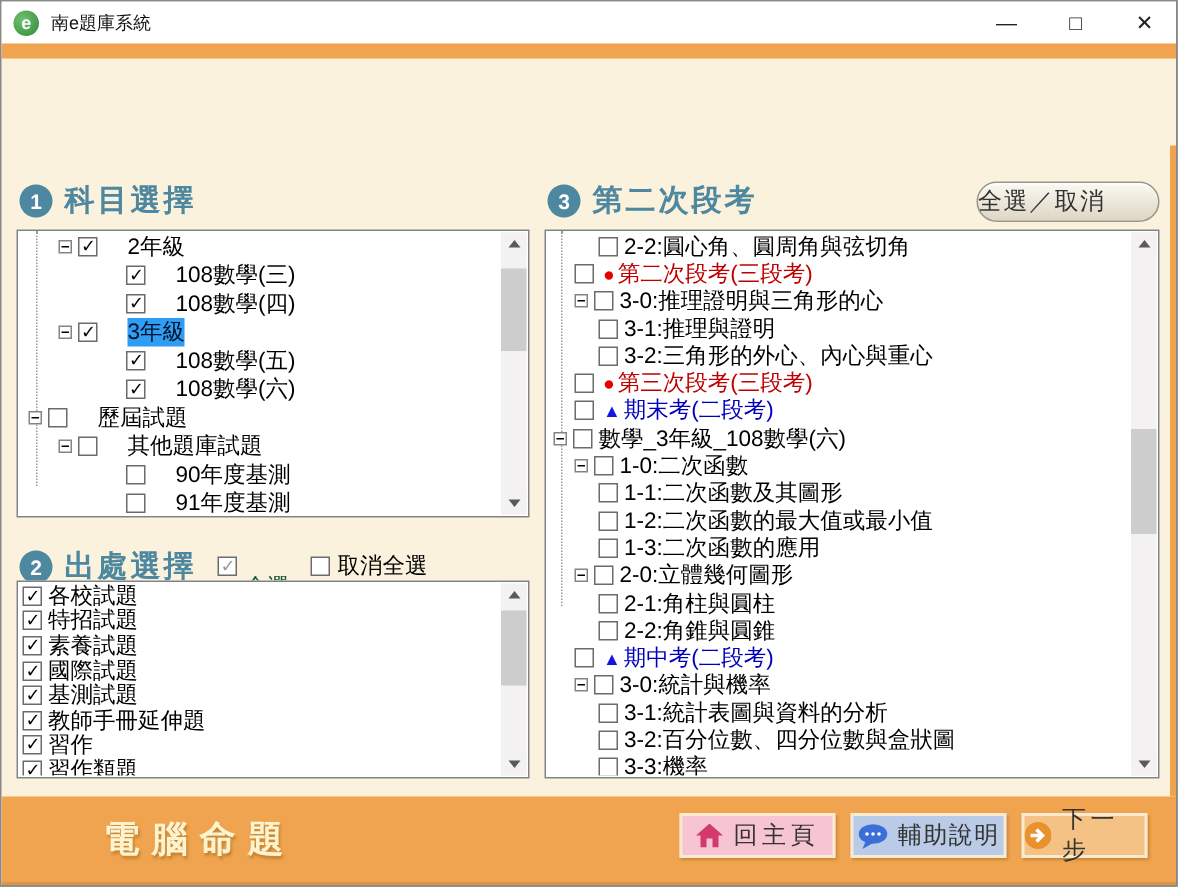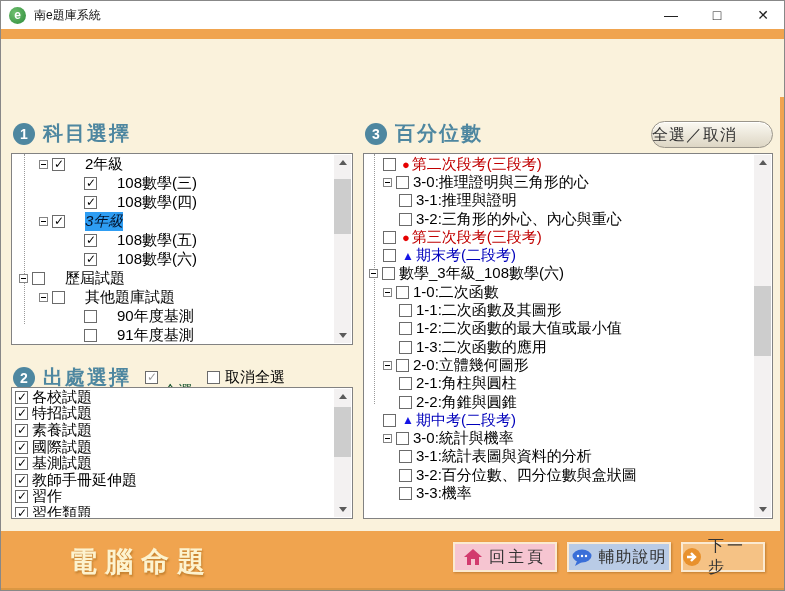--- a/index.html
+++ b/index.html
@@ -65,21 +65,21 @@
   .src-opt .lbl.dis { color:#14532d;margin-top:28px; }
 
   
   .pill { position:absolute; width:122px; height:27px; border-radius:14px; border:1px solid #9a958a;
           background:linear-gradient(#fbf9f2, #ddd6c4); color:#333; font-size:16px; line-height:25px;
           box-shadow:inset 0 1px 0 #fff; letter-spacing:1px; }
 
   
   .footer { position:absolute; left:0; top:530px; width:785px; height:61px; background:#f0a44f; }
   .footer::after { content:""; position:absolute; left:0; bottom:0; width:100%; height:4px; background:#c98c3a; opacity:.55; }
-  .brand { position:absolute; left:68px; top:12px; font-size:28px; font-weight:bold; color:#fdf3cf; letter-spacing:8px; text-shadow:1px 2px 2px rgba(160,100,20,.55); }
+  .brand { position:absolute; left:68px; top:12px; font-size:24px; font-weight:bold; color:#fdf3cf; letter-spacing:8px; text-shadow:1px 2px 2px rgba(160,100,20,.55); }
   .fbtn { position:absolute; top:11px; height:30px; border:2px solid #fbead2; display:flex; align-items:center; justify-content:center; font-size:16px; color:#333; box-shadow:1px 1px 2px rgba(120,70,10,.4); }
   .fbtn .ficon { margin-right:7px; display:inline-flex; }
   .fbtn-home { left:452px; width:104px; background:#f6c5d1; letter-spacing:3px; }
   .fbtn-help { left:566px; width:104px; background:#b9cbe6; letter-spacing:1px; }
   .fbtn-next { left:680px; width:84px; background:#f5c285; letter-spacing:3px; }
 </style>
 </head>
 <body>
 
 <div class="app">
@@ -119,21 +119,21 @@
           <span class="lbl" style="margin-left: 20px;">108數學(三)</span>
         </div>
         <div class="trow" style="height: 19px; padding-left: 58px;">
           <span style="flex: 0 0 13px; width: 13px;"></span>
           <span class="cb checked"></span>
           <span class="lbl" style="margin-left: 20px;">108數學(四)</span>
         </div>
         <div class="trow" style="height: 19px; padding-left: 26px;">
           <span class="exp"></span>
           <span class="cb checked"></span>
-          <span class="lbl sel" style="margin-left: 20px; font-style: italic;">3年級</span>
+          <span class="lbl sel" style="margin-left: 20px;">3年級</span>
         </div>
         <div class="trow" style="height: 19px; padding-left: 58px;">
           <span style="flex: 0 0 13px; width: 13px;"></span>
           <span class="cb checked"></span>
           <span class="lbl" style="margin-left: 20px;">108數學(五)</span>
         </div>
         <div class="trow" style="height: 19px; padding-left: 58px;">
           <span style="flex: 0 0 13px; width: 13px;"></span>
           <span class="cb checked"></span>
           <span class="lbl" style="margin-left: 20px;">108數學(六)</span>
@@ -215,26 +215,30 @@
       </div>
     <div class="sb">
       <div class="sb-btn up"></div>
       <div class="sb-thumb" style="top:18px; height:50px;"></div>
       <div class="sb-btn down"></div>
     </div>
   </div>
 
   <div class="panel-head" style="left:364px; top:119px;">
     <div class="num-badge">3</div>
-    <div class="panel-title">百分位數</div>
+    <div class="panel-title">第二次段考</div>
   </div>
   <div class="pill" style="left:650px; top:120px;">全選／取消</div>
   <div class="box" style="left:362px; top:152px; width:410px; height:366px;">
     <div class="guide" style="left:10px; top:0; height:250px;"></div>
     <div class="tree" id="rangeTree">
+        <div class="trow" style="height: 18.3px; padding-left: 34px;">
+          <span class="cb"></span>
+          <span class="lbl" style="margin-left: 4px;">2-2:圓心角、圓周角與弦切角</span>
+        </div>
         <div class="trow" style="height: 18.3px; padding-left: 18px;">
           <span class="cb"></span>
           <span class="marker-red">●</span>
           <span class="lbl t-red" style="margin-left: 2px;">第二次段考(三段考)</span>
         </div>
         <div class="trow" style="height: 18.3px; padding-left: 18px;">
           <span class="exp"></span>
           <span class="cb"></span>
           <span class="lbl" style="margin-left: 4px;">3-0:推理證明與三角形的心</span>
         </div>

